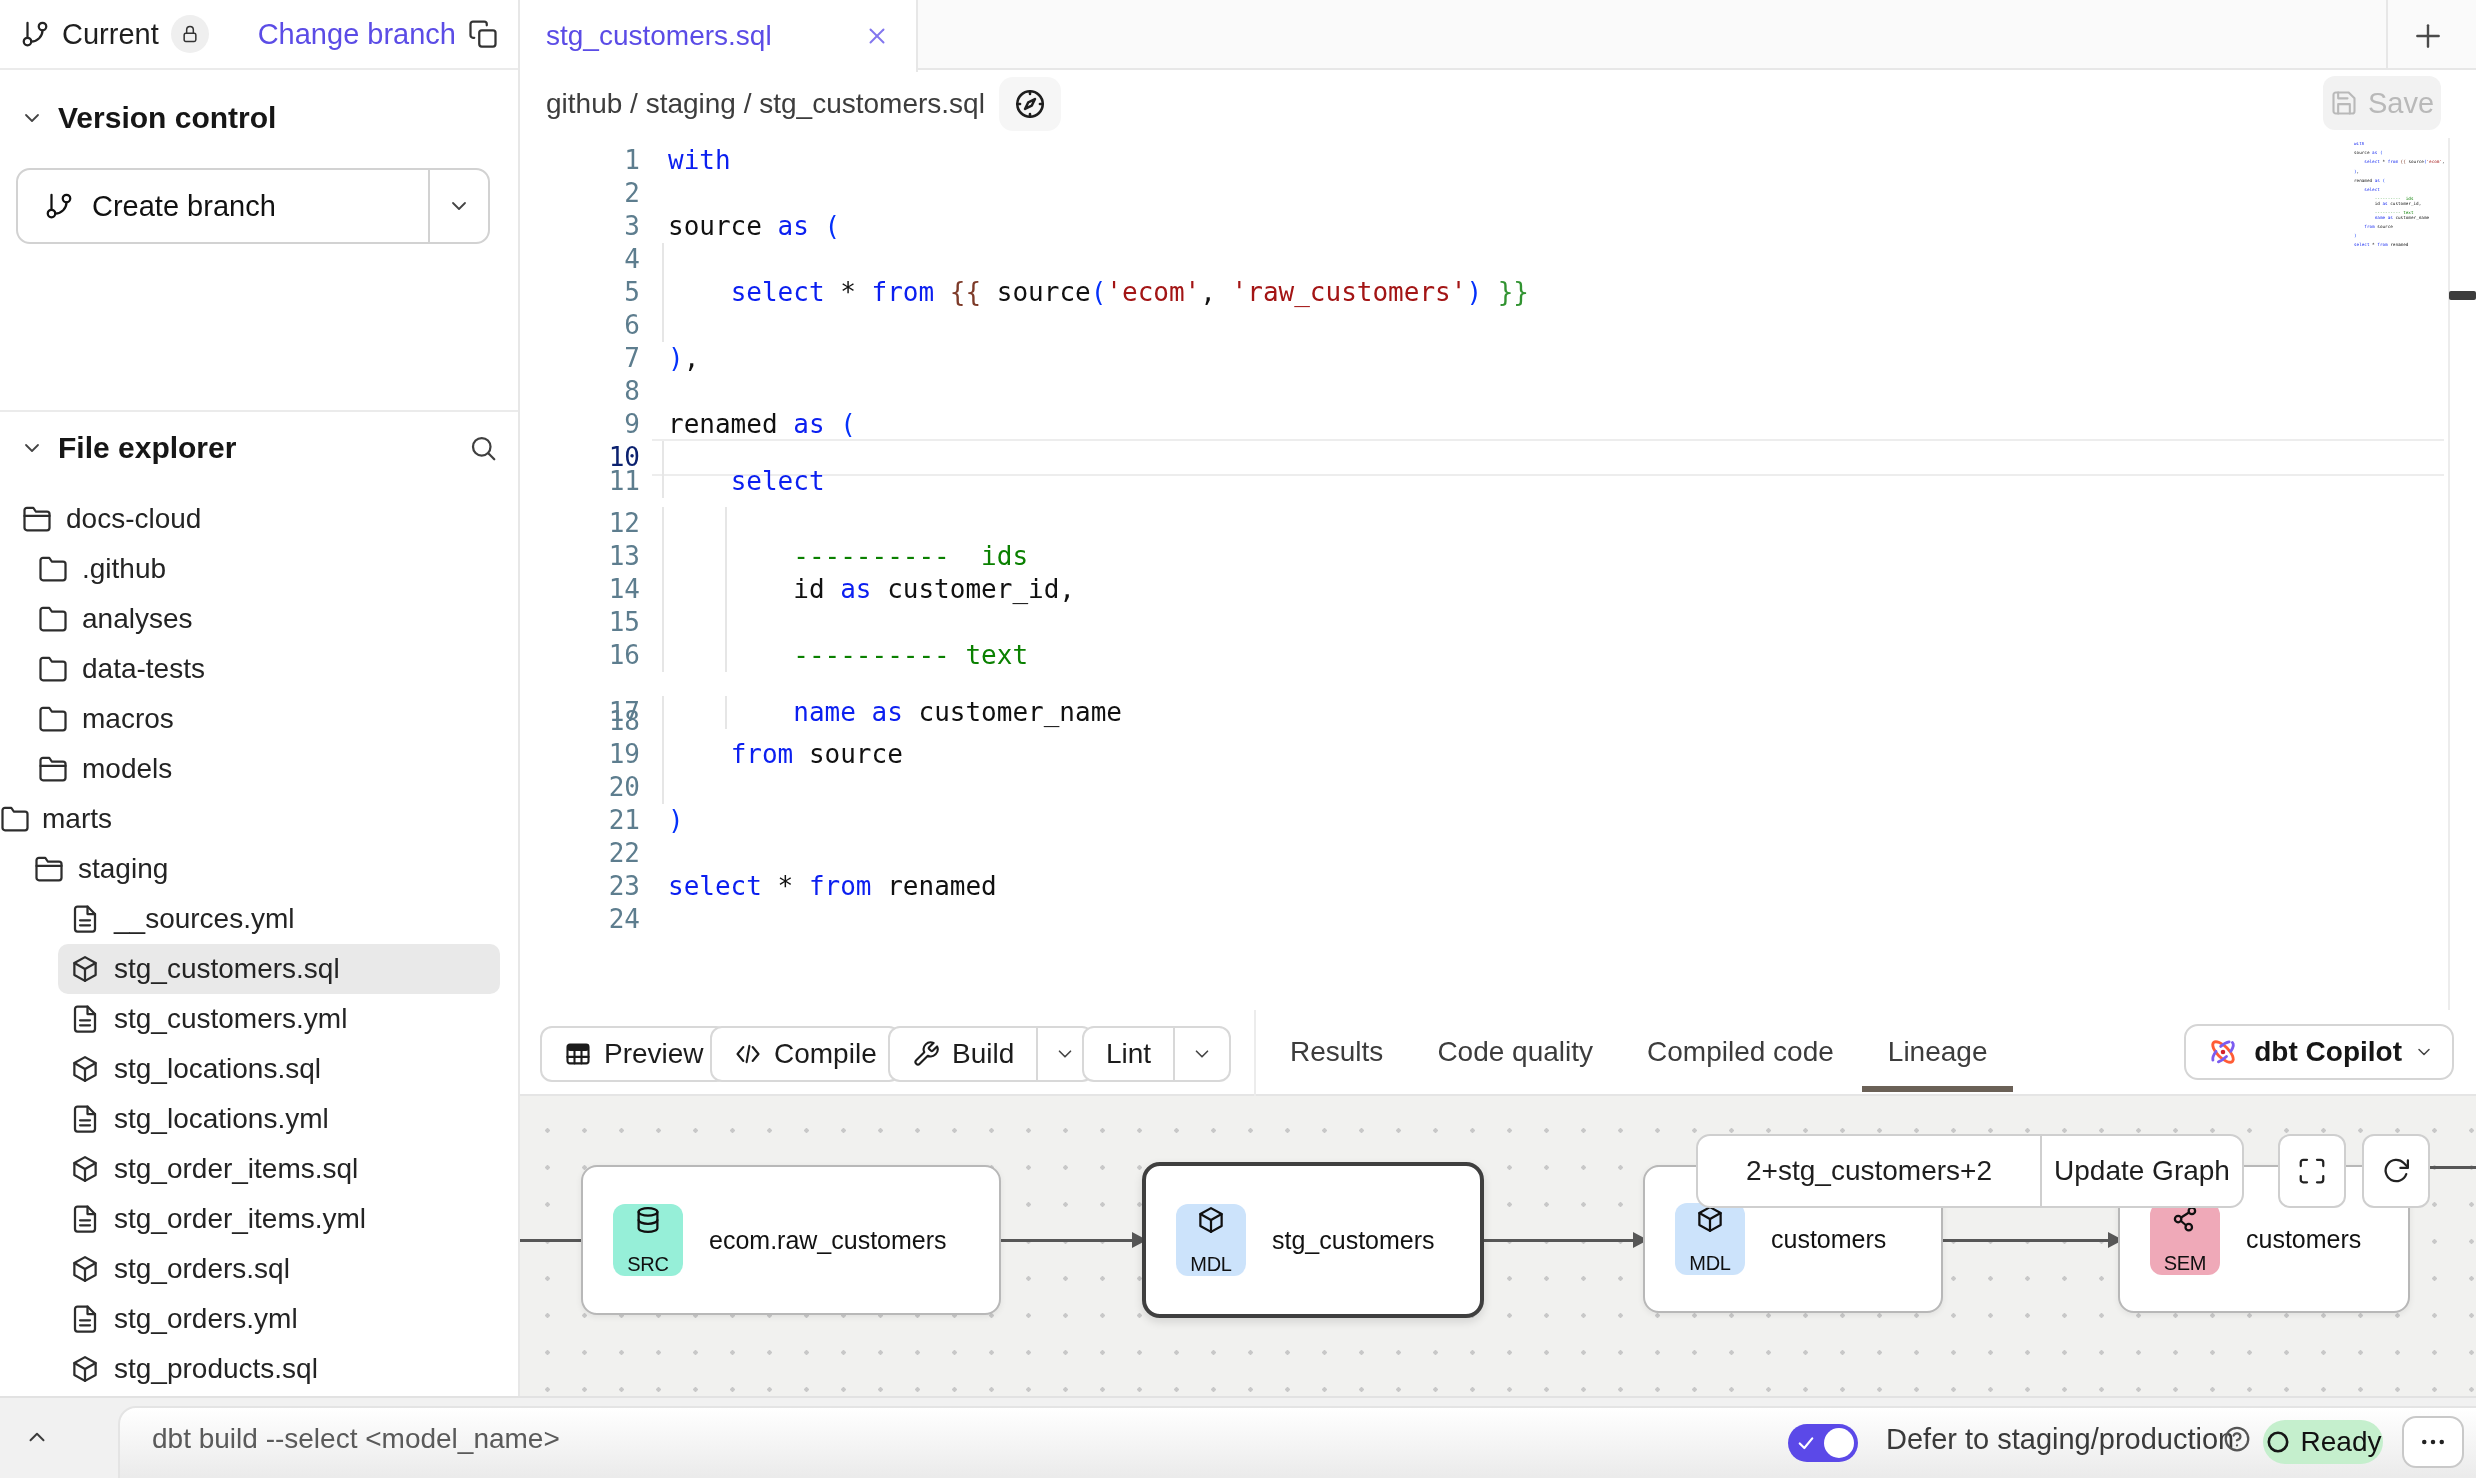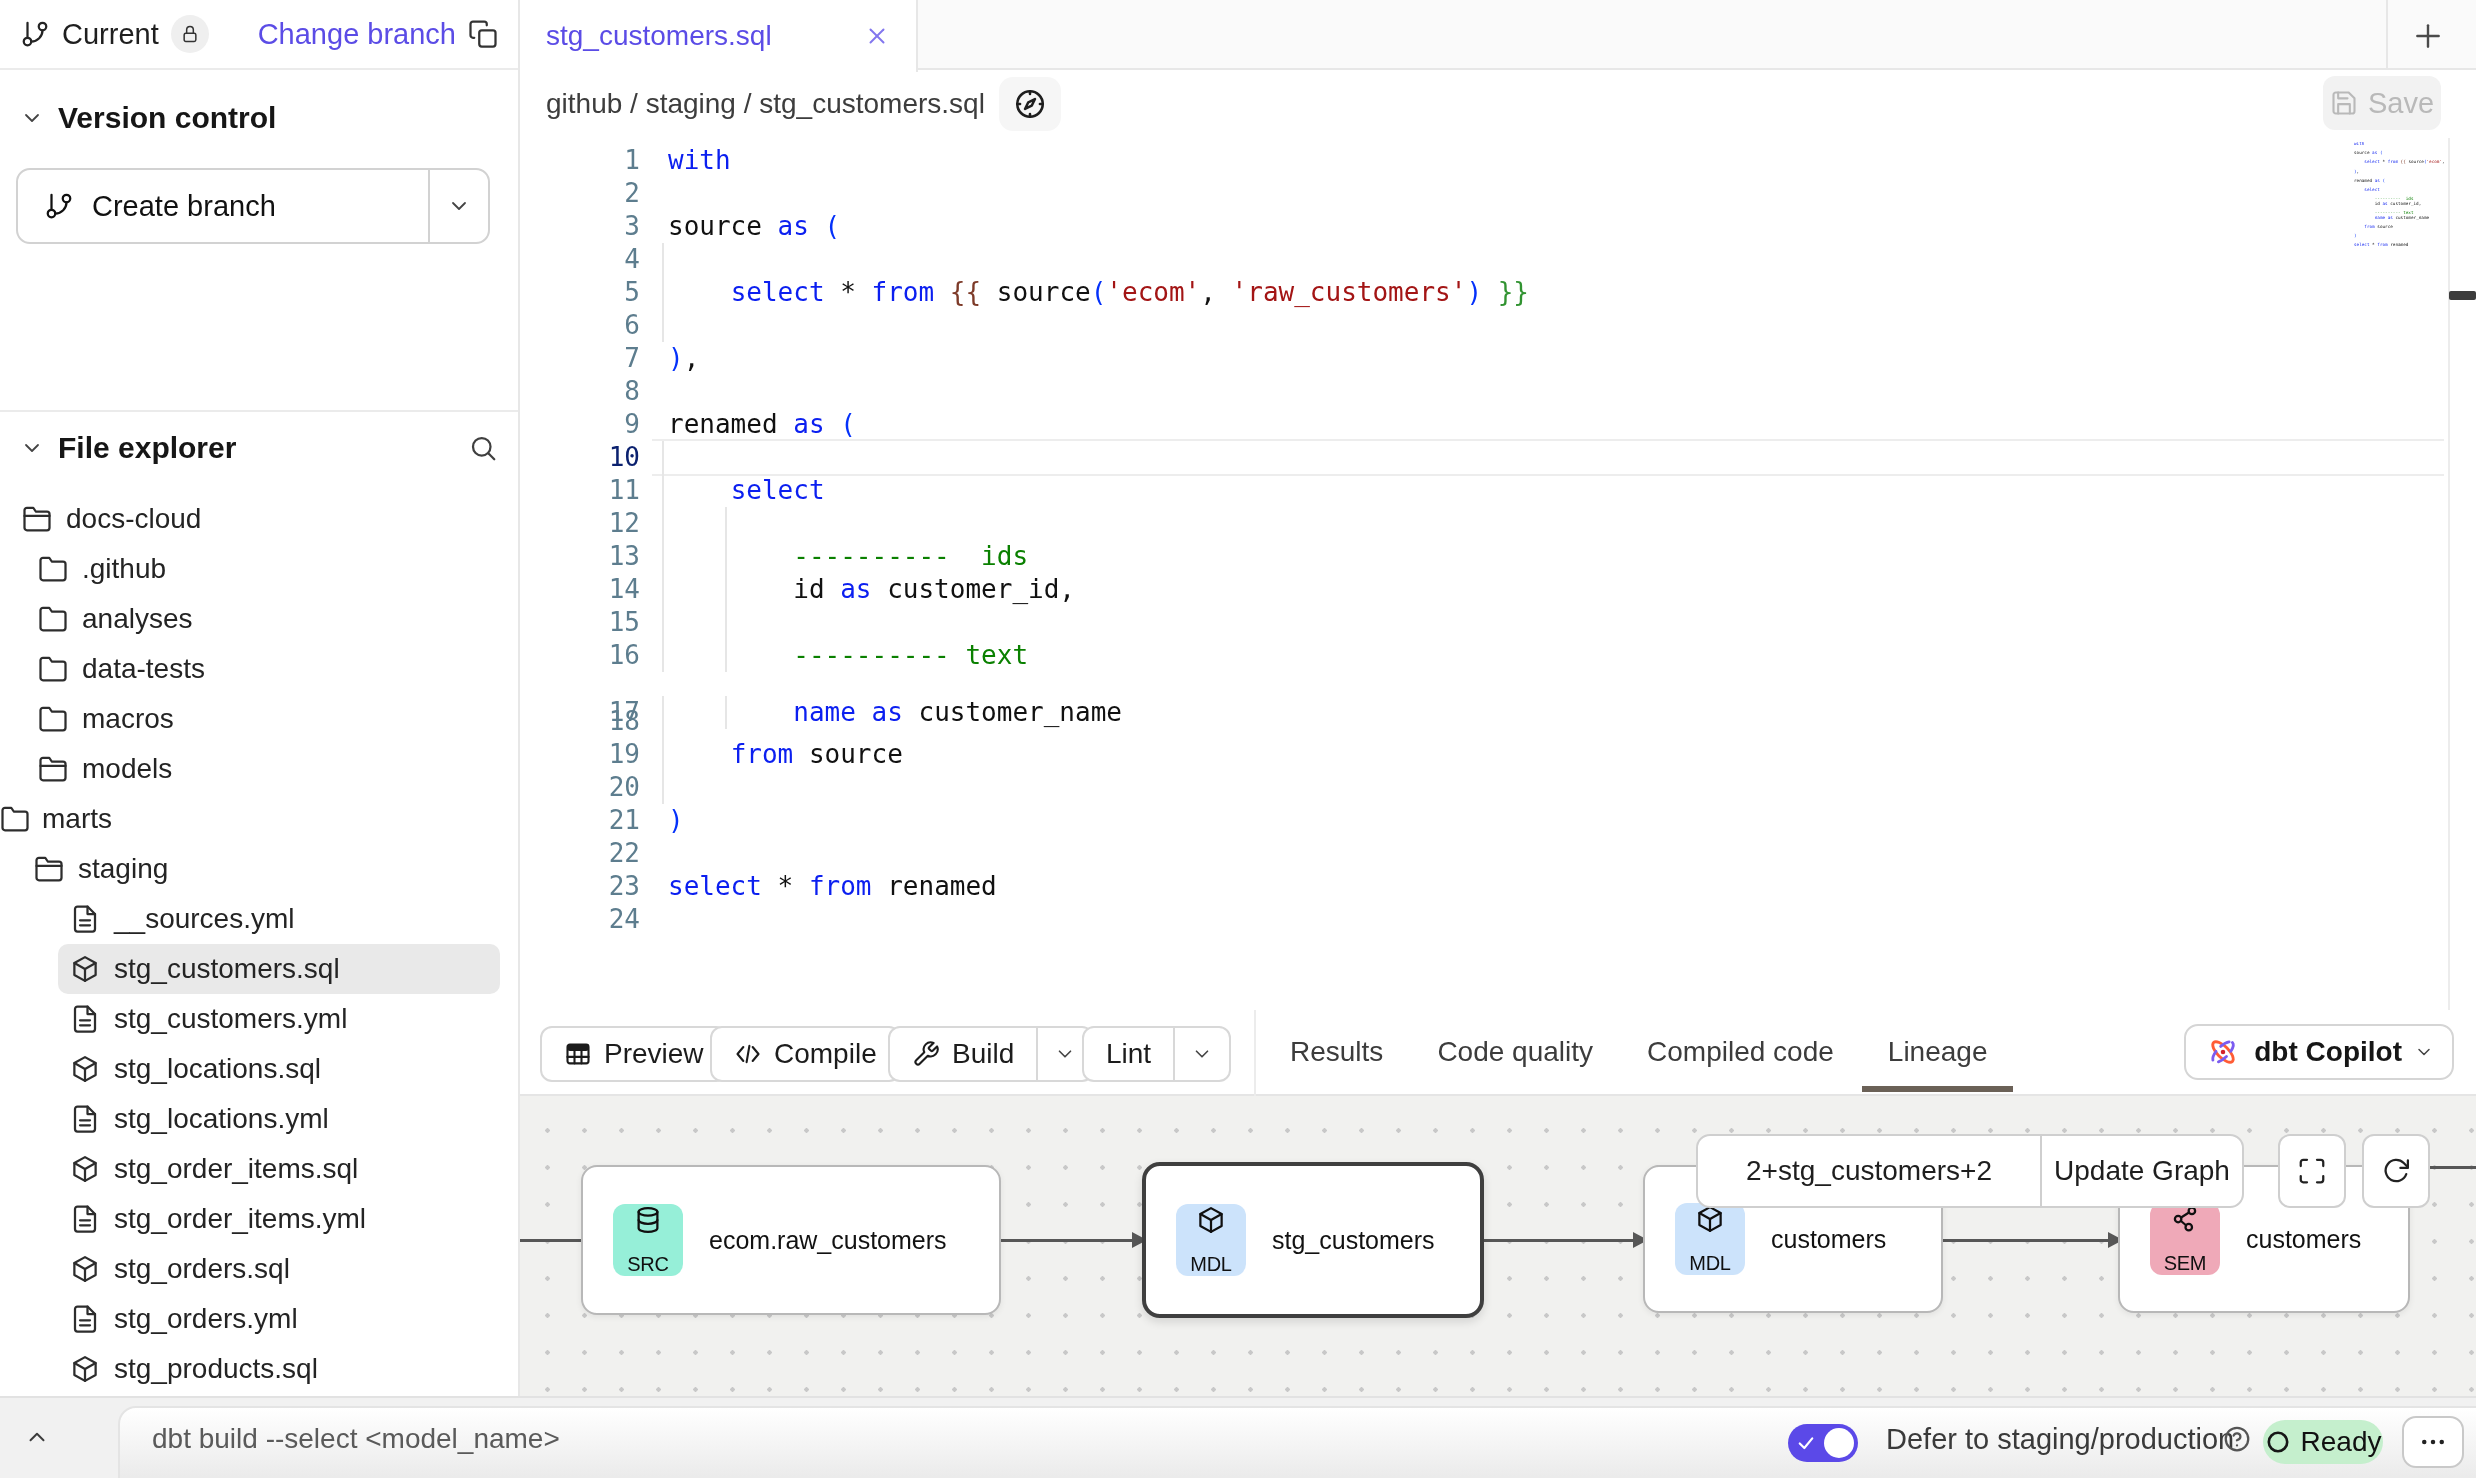--- a/index.html
+++ b/index.html
@@ -452,21 +452,21 @@
           </div>
           <div class="code-line" style="top: 270px;">
             <span class="ln">9</span>
             <span class="lc"><span class="tok-p">renamed </span><span class="tok-k">as</span><span class="tok-p"> </span><span class="tok-b">(</span></span>
           </div>
           <div class="code-line cur" style="top: 303px;">
             <span class="ln">10</span>
             <div class="guide" style="left: 142px;"></div>
             <span class="lc"></span>
           </div>
-          <div class="code-line" style="top: 336px;">
+          <div class="code-line" style="top: 327px;">
             <span class="ln">11</span>
             <div class="guide" style="left: 142px;"></div>
             <span class="lc"><span class="tok-p">    </span><span class="tok-k">select</span></span>
           </div>
           <div class="code-line" style="top: 369px;">
             <span class="ln">12</span>
             <div class="guide" style="left: 142px;"></div>
             <div class="guide" style="left: 204.64px;"></div>
             <span class="lc"></span>
           </div>

